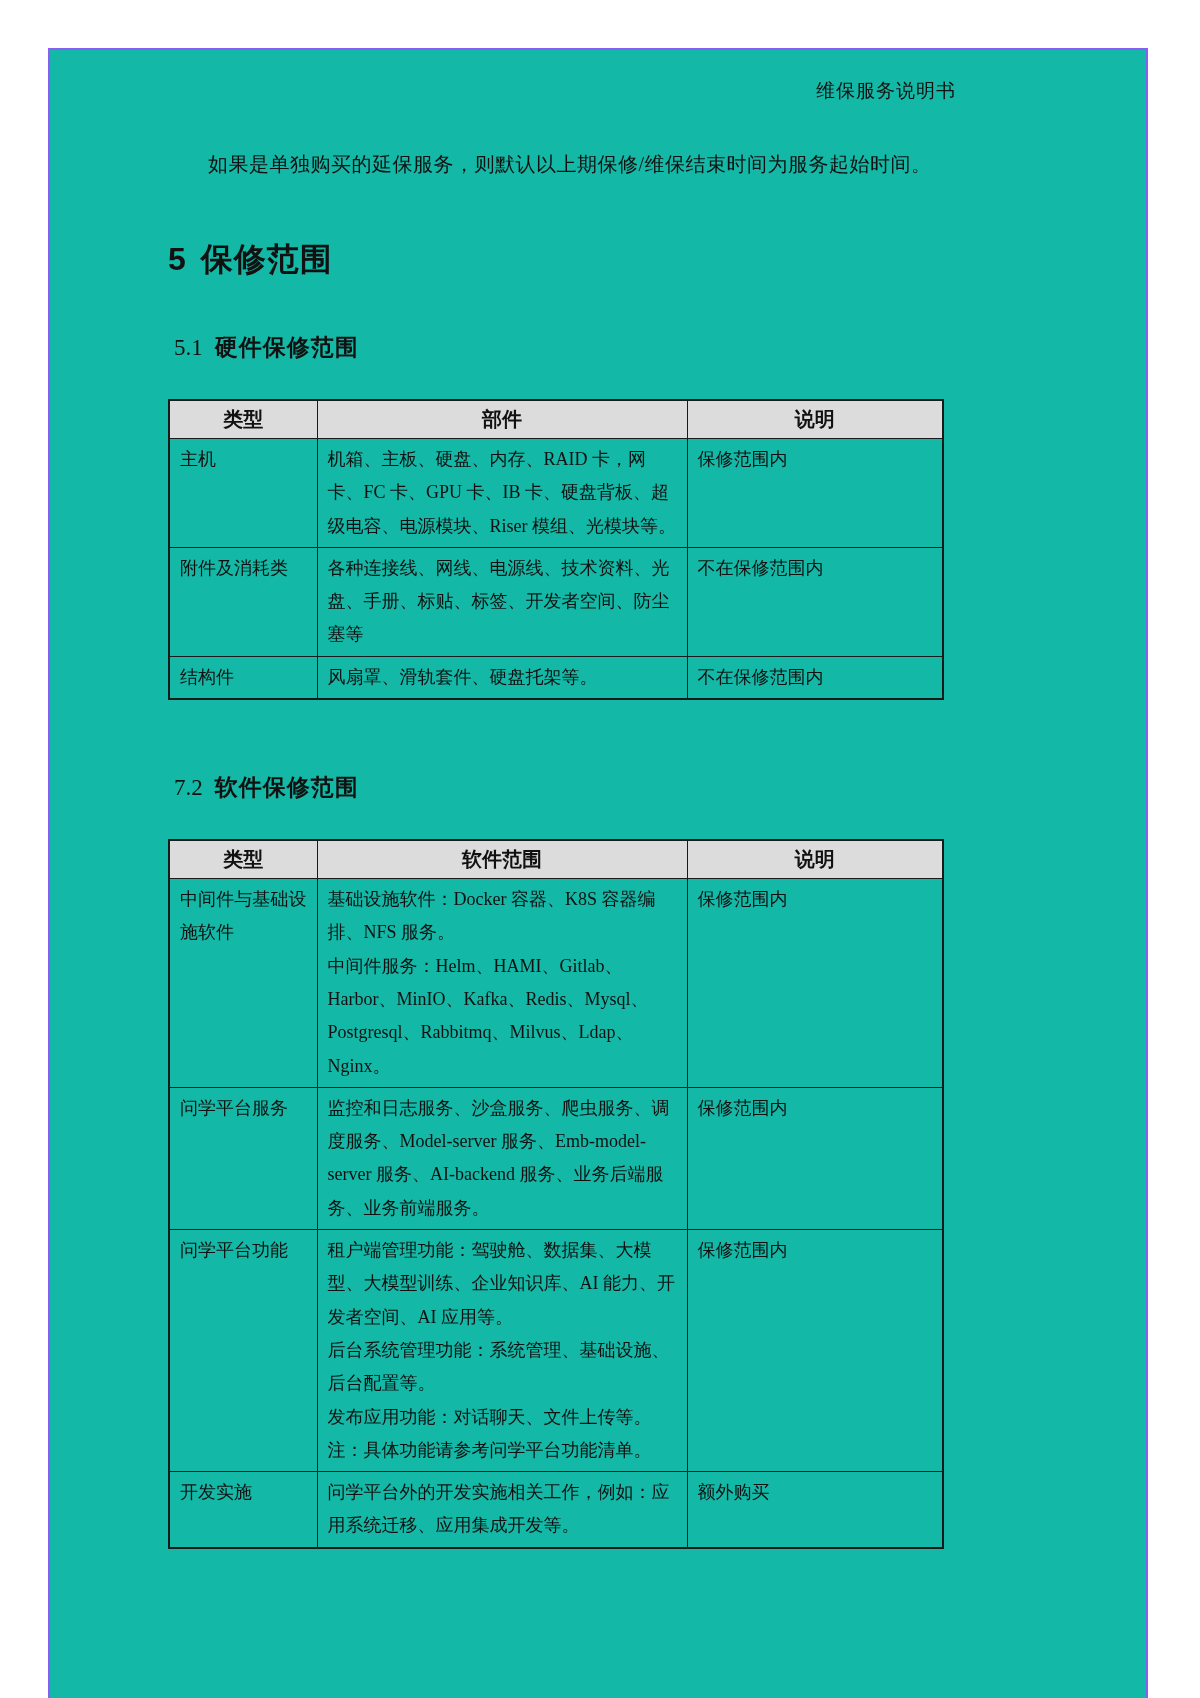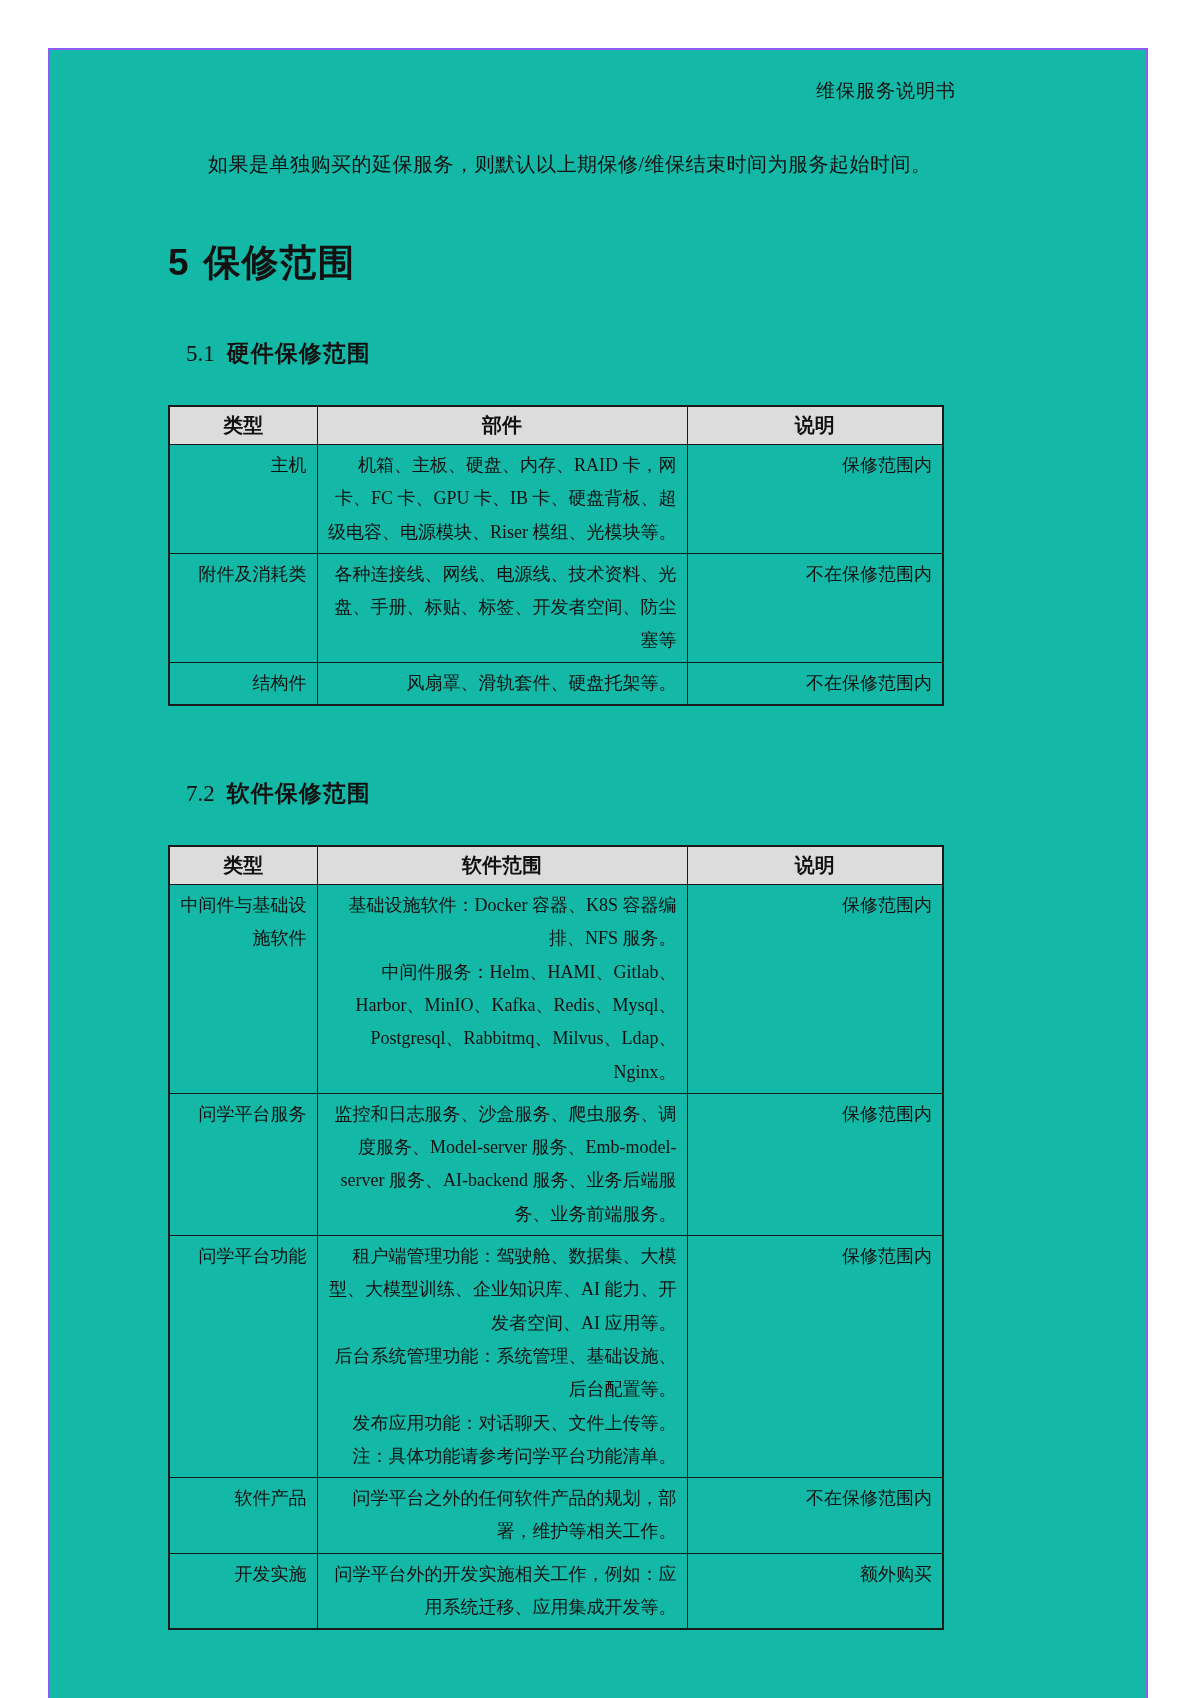--- a/index.html
+++ b/index.html
@@ -40,26 +40,26 @@
     margin: 44px 0 0 0;
     text-indent: 2em;
     font-size: 20px;
     line-height: 1.6;
     letter-spacing: 0.5px;
   }
   h1.sec {
     margin: 58px 0 0 0;
     font-family: "Liberation Sans", "DejaVu Sans", sans-serif;
     font-weight: 700;
-    font-size: 37px;
+    font-size: 32px;
     letter-spacing: 1px;
   }
   h1.sec .sec-num { margin-right: 14px; }
   h2.subsec {
-    margin: 50px 0 0 18px;
+    margin: 50px 0 0 6px;
     font-size: 23px;
     font-weight: 400;
   }
   h2.subsec .subsec-num {
     font-family: "Liberation Serif", "DejaVu Serif", serif;
     margin-right: 12px;
   }
   h2.subsec .subsec-title {
     font-family: "Liberation Sans", "DejaVu Sans", sans-serif;
     font-weight: 700;
@@ -83,21 +83,20 @@
     font-weight: 700;
     text-align: center;
     padding: 3px 8px;
     line-height: 1.55;
     margin-left: 40px;
   }
   table.spec td {
     font-size: 18px;
     line-height: 1.85;
     padding: 4px 10px;
-    text-align: right;
   }
   col.c-type  { width: 148px; }
   col.c-scope { width: 370px; }
   col.c-note  { width: 256px; }
   td.cell-type { text-align: justify; }
   td.multi { white-space: pre-line; }
   .footer {
     position: absolute;
     left: 0;
     right: 0;
@@ -192,25 +191,20 @@
         </tr>
         <tr>
           <td class="cell-type">问学平台功能</td>
           <td class="cell-scope multi">租户端管理功能：驾驶舱、数据集、大模型、大模型训练、企业知识库、AI 能力、开发者空间、AI 应用等。
 后台系统管理功能：系统管理、基础设施、后台配置等。
 发布应用功能：对话聊天、文件上传等。
 注：具体功能请参考问学平台功能清单。</td>
           <td class="cell-note">保修范围内</td>
         </tr>
         <tr>
-          <td class="cell-type">软件产品</td>
-          <td class="cell-scope">问学平台之外的任何软件产品的规划，部署，维护等相关工作。</td>
-          <td class="cell-note">不在保修范围内</td>
-        </tr>
-        <tr>
           <td class="cell-type">开发实施</td>
           <td class="cell-scope">问学平台外的开发实施相关工作，例如：应用系统迁移、应用集成开发等。</td>
           <td class="cell-note">额外购买</td>
         </tr>
       </tbody>
     </table>
 
     <div class="footer">
       <span>4</span><span class="sep">/</span><span>27</span>
     </div>

